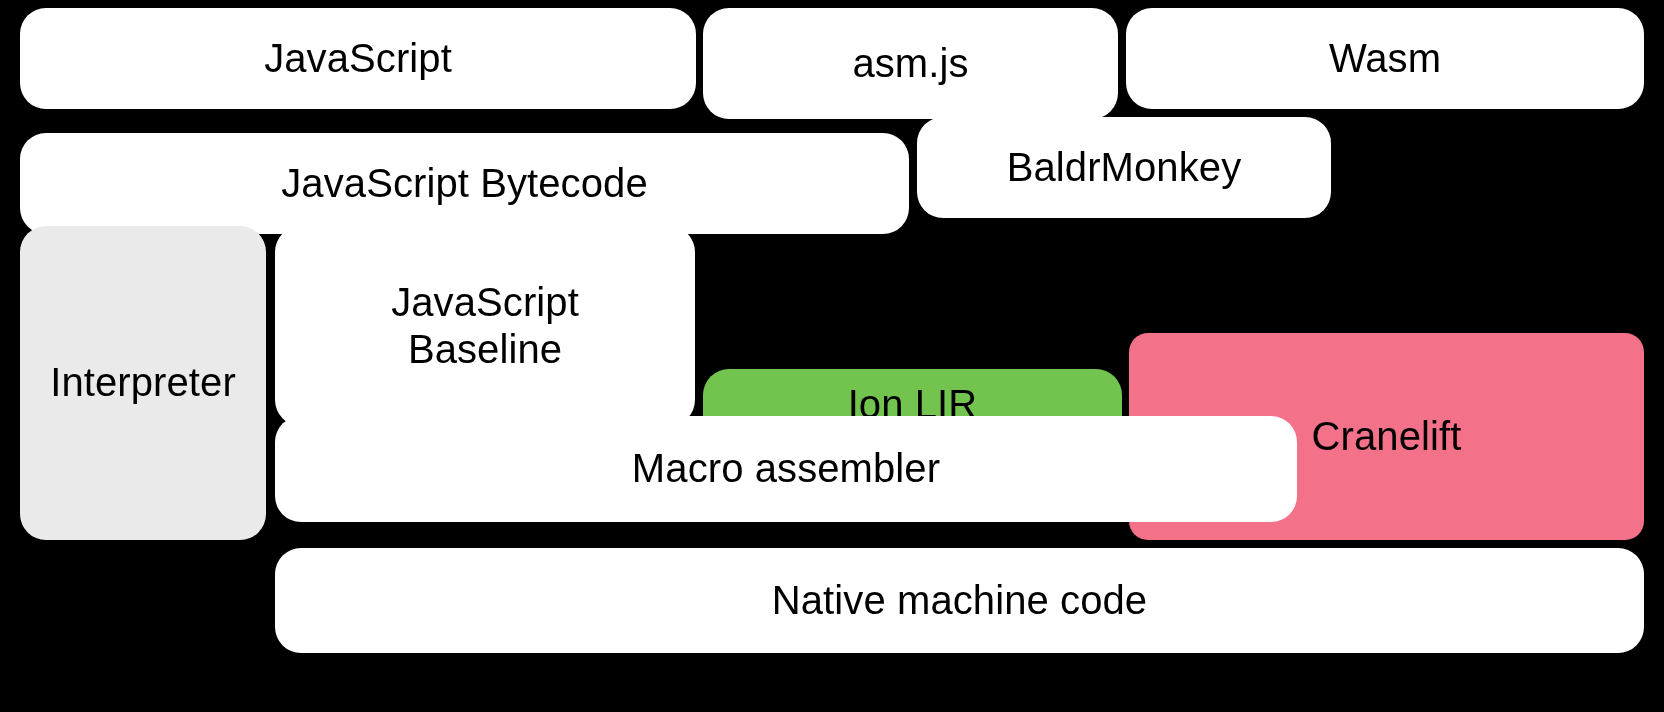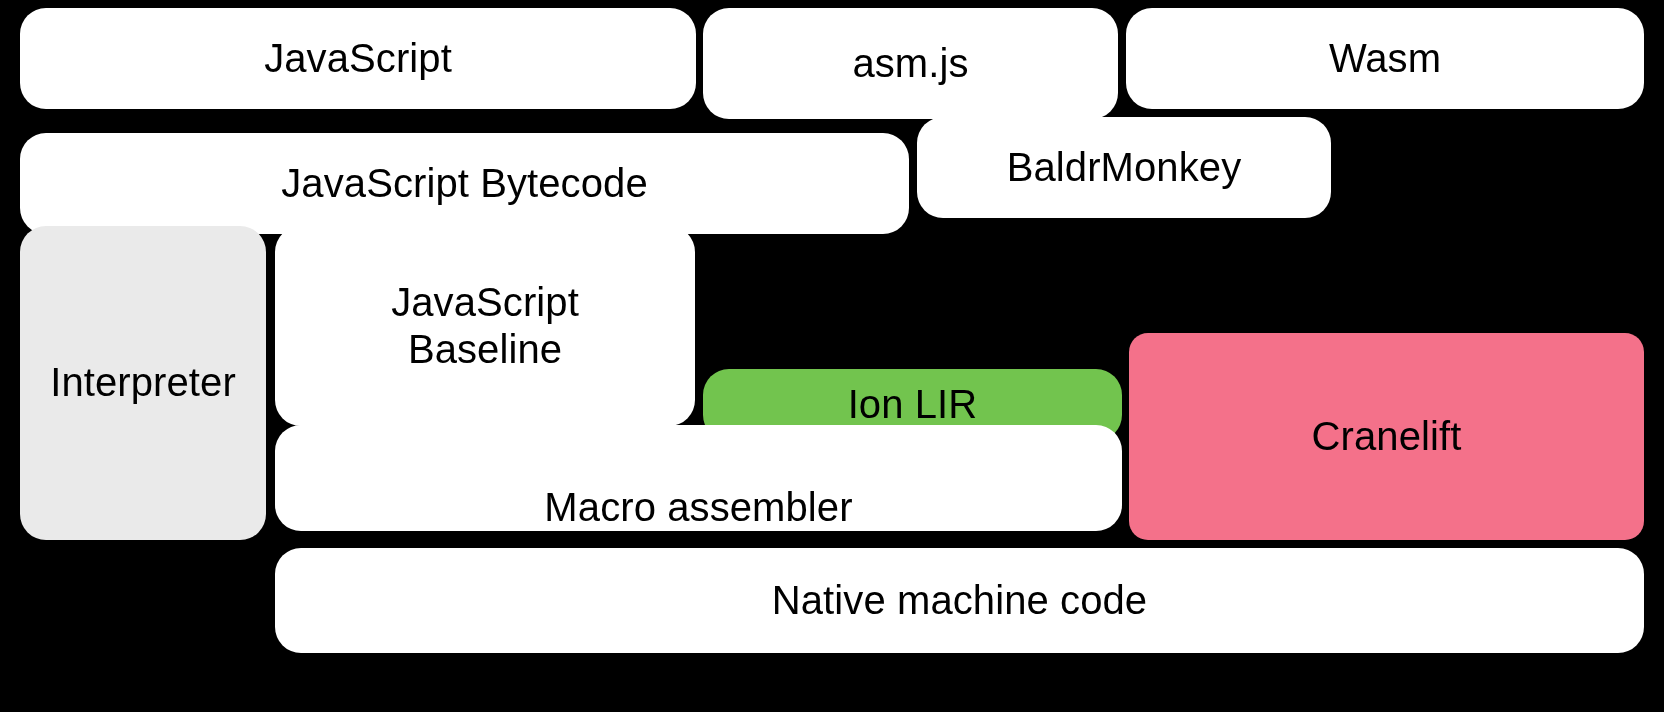--- a/index.html
+++ b/index.html
@@ -52,15 +52,15 @@
     <div class="node fill-white" style="left: 20px; top: 8px; width: 676px; height: 101px; background: rgb(255, 255, 255);"><span class="label">JavaScript</span></div>
     <div class="node fill-white" style="left: 703px; top: 8px; width: 415px; height: 111px; background: rgb(255, 255, 255);"><span class="label">asm.js</span></div>
     <div class="node fill-white" style="left: 1126px; top: 8px; width: 518px; height: 101px; background: rgb(255, 255, 255);"><span class="label">Wasm</span></div>
     <div class="node fill-white" style="left: 20px; top: 133px; width: 889px; height: 101px; background: rgb(255, 255, 255);"><span class="label">JavaScript Bytecode</span></div>
     <div class="node fill-white" style="left: 917px; top: 117px; width: 414px; height: 101px; background: rgb(255, 255, 255);"><span class="label">BaldrMonkey</span></div>
     <div class="node fill-gray" style="left: 20px; top: 226px; width: 246px; height: 314px; background: rgb(234, 234, 234);"><span class="label">Interpreter</span></div>
     <div class="node fill-white" style="left: 275px; top: 226px; width: 420px; height: 200px; background: rgb(255, 255, 255);"><span class="label">JavaScript
 Baseline</span></div>
     <div class="node fill-green" style="left: 703px; top: 333px; width: 419px; height: 72px; background: rgb(114, 196, 78); margin-top: 36px;"><span class="label">Ion LIR</span></div>
     <div class="node fill-pink" style="left: 1129px; top: 333px; width: 515px; height: 207px; background: rgb(244, 113, 138); border-radius: 19px;"><span class="label">Cranelift</span></div>
-    <div class="node fill-white" style="left: 275px; top: 425px; width: 847px; height: 106px; background: rgb(255, 255, 255); align-items: flex-end;"><span class="label">Macro assembler</span></div>
+    <div class="node fill-white" style="left: 275px; top: 416px; width: 1022px; height: 106px; background: rgb(255, 255, 255);"><span class="label">Macro assembler</span></div>
     <div class="node fill-white" style="left: 275px; top: 548px; width: 1369px; height: 105px; background: rgb(255, 255, 255); text-align: center;"><span class="label">Native machine code</span></div>
   </div>
 
 </body></html>

